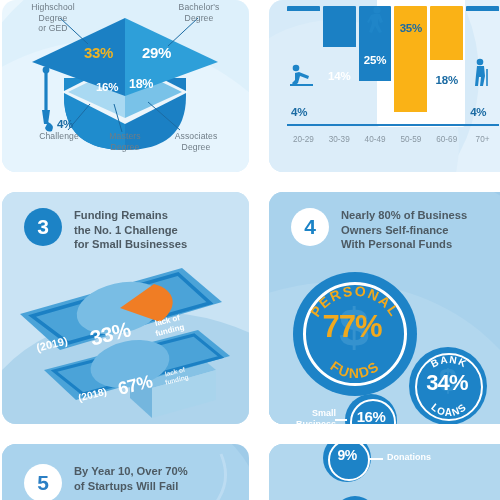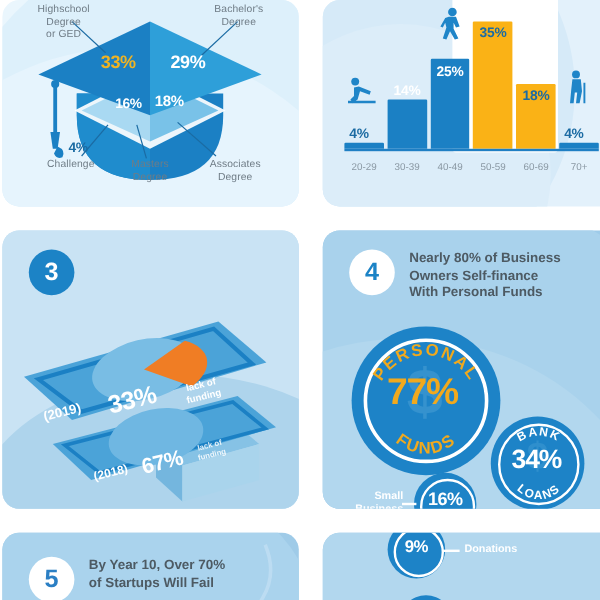--- a/index.html
+++ b/index.html
@@ -51,21 +51,21 @@
     border-radius:50%;background:#dcedf9;
   }
   #panel-bars .whitebox{
     position:absolute;left:108px;top:-6px;width:88px;height:133px;
     background:#ffffff;border-radius:3px;
   }
   .chart{position:absolute;left:18px;top:6px;width:212px;height:160px;}
   .bars{position:absolute;left:0;bottom:42px;width:212px;height:118px;
         display:flex;align-items:flex-end;gap:3px;}
   .barcol{position:relative;flex:1;display:flex;flex-direction:column;
-          justify-content:flex-end;align-items:center;height:100%;}
+          justify-content:flex-start;align-items:center;height:100%;}
   .bar{width:100%;border-radius:1px 1px 0 0;}
   .barval{position:absolute;font-weight:bold;font-size:11.5px;letter-spacing:-.2px;}
   .axisline{position:absolute;left:0;bottom:40px;width:212px;height:2px;background:#1f7fc4;}
   .ticks{position:absolute;left:0;bottom:22px;width:212px;display:flex;gap:3px;}
   .tick{flex:1;text-align:center;color:#8a98a3;font-size:8.2px;}
   .agewrap{position:absolute;left:0;bottom:6px;width:212px;display:flex;
            align-items:center;gap:6px;}
   .agerule{flex:1;height:1.5px;background:#8fc3e4;}
   .agelbl{color:#1565a8;font-weight:bold;font-size:9px;}
   .person{position:absolute;color:#1f85c8;}
@@ -250,20 +250,25 @@
 
     </div>
   </div>
 
   <div class="card" id="panel-funding">
     <div class="wash"></div>
     <div class="wash2"></div>
 
     <div class="head">
       <div class="numcircle num-3">3</div>
+      <div class="headtext">
+        <span>Funding Remains</span><br>
+        <span>the No. 1 Challenge</span><br>
+        <span>for Small Businesses</span>
+      </div>
     </div>
 
     <svg style="position:absolute;left:0;top:66px;width:247px;height:166px;" viewBox="0 0 247 166">
 
       <path d="M128 108 L190 92 L214 112 L150 130 Z" fill="#86c2e5"></path>
       <path d="M128 108 L150 130 L150 160 L128 140 Z" fill="#74b6de"></path>
       <path d="M150 130 L214 112 L214 142 L150 160 Z" fill="#a9d4ec"></path>
 
       <path d="M42 112 L196 72 L228 98 L74 142 Z" fill="#4ba3d8"></path>
       <path d="M52 113 L192 77 L219 99 L81 136 Z" fill="none" stroke="#1b80c4" stroke-width="3"></path>

